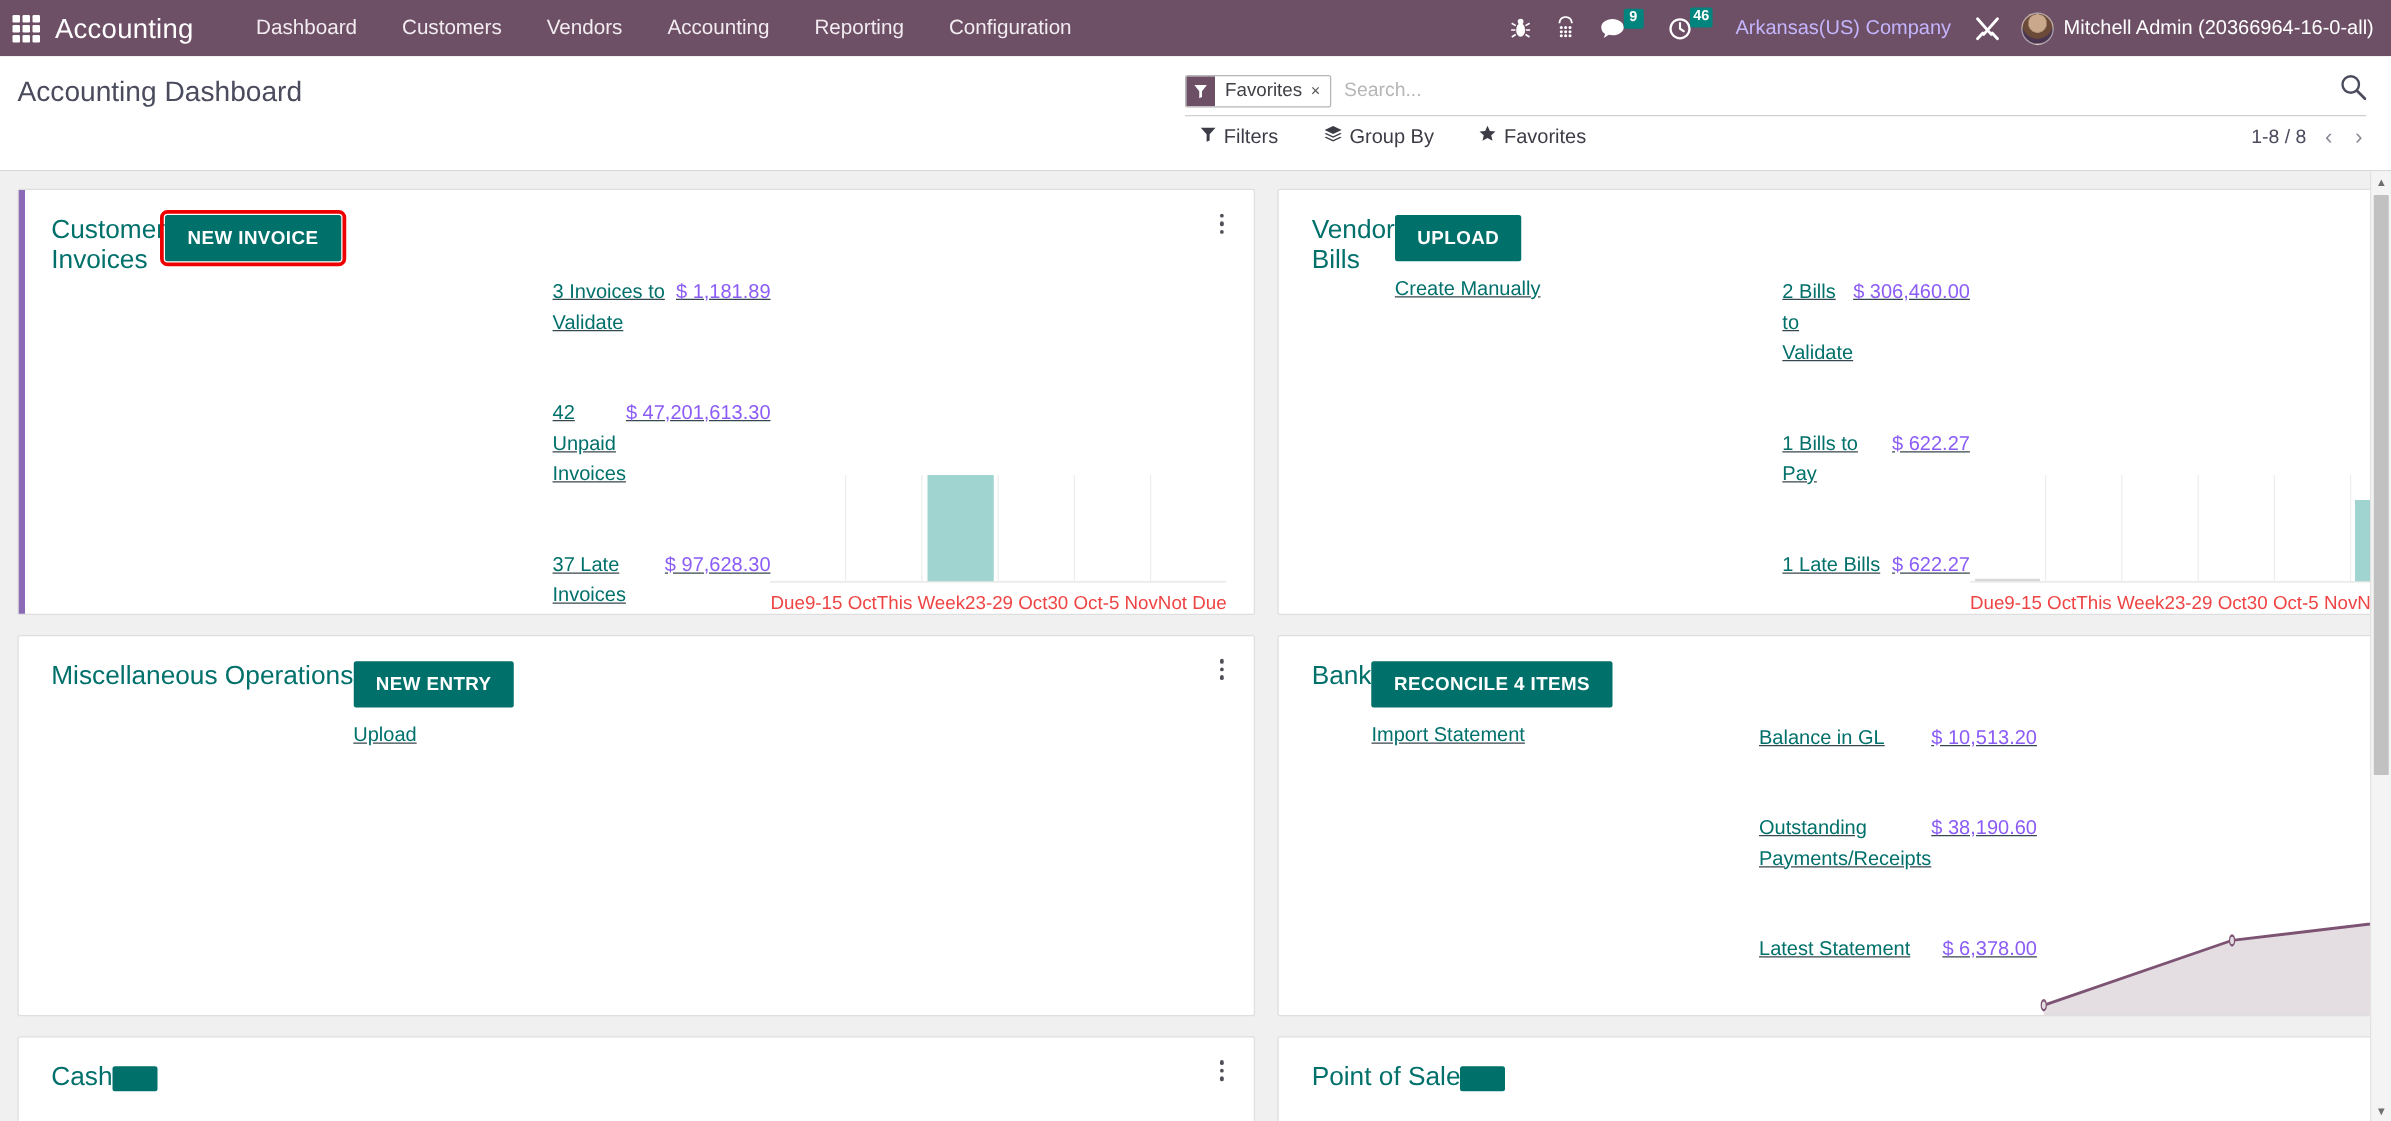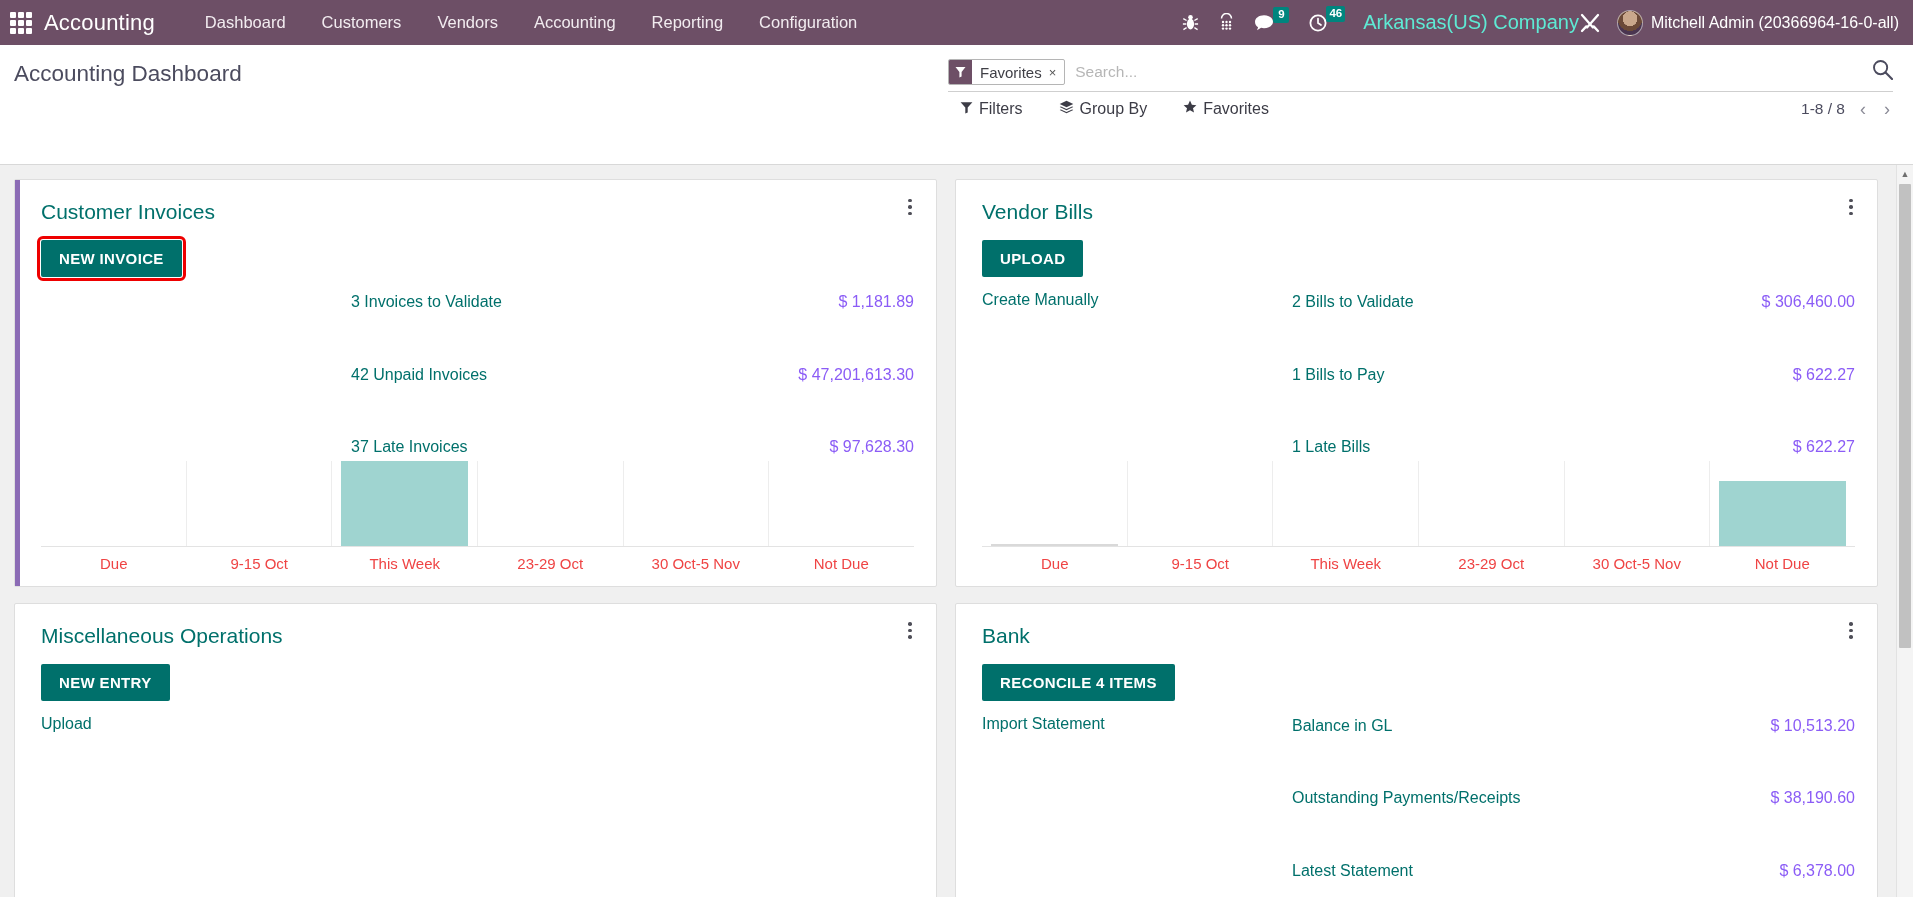--- a/index.html
+++ b/index.html
@@ -61,39 +61,39 @@
     height: 16px;
     min-width: 16px;
     padding: 0 3px;
     text-align: center;
     border-radius: 2px;
     margin-left: -2px;
     align-self: flex-start;
     margin-top: -7px;
     font-weight: 600;
   }
-  .company-name { font-size: 20px; cursor: pointer; color: #5eead4; }
+  .company-name { font-size: 16px; margin-right: 18px; cursor: pointer; color: #c4b5fd; }
   .tools-ic { margin-right: 16px; cursor: pointer; display: inline-flex; }
   .user-box { display: flex; align-items: center; cursor: pointer; }
   .avatar {
     width: 26px; height: 26px; border-radius: 50%;
     background: radial-gradient(circle at 50% 32%, #c9a88c 0 36%, #6b4a38 37% 60%, #4a3550 61% 100%);
     border: 1px solid rgba(255,255,255,.55);
     margin-right: 8px;
     flex: 0 0 auto;
   }
   .user-name { font-size: 16px; color: #fff; }
 
   
   .control-panel {
     background: #fff;
     border-bottom: 1px solid #d8d8d8;
     padding: 0;
     position: relative;
-    height: 120px;
+    height: 92px;
   }
   .cp-row1 { display: flex; align-items: flex-start; padding: 14px 0 0 0; }
   .page-title {
     font-size: 22.5px;
     font-weight: 400;
     color: #4b4b5e;
     padding-left: 14px;
     line-height: 30px;
   }
   .searchview-wrap {
@@ -207,40 +207,40 @@
     flex-direction: column;
     min-height: 305px;
   }
   .kcard.accent-purple::before {
     content: "";
     position: absolute;
     left: 0; top: 0; bottom: 0;
     width: 5px;
     background: #8b6bb5;
   }
-  .kcard-inner { padding: 20px 22px 0 26px; flex: 1; display: flex; flex-direction: column; }
+  .kcard-inner { padding: 20px 22px 0 26px; flex: 1; display: flex; }
   .kcard-title {
     font-size: 21px;
     color: #00706b;
     font-weight: 400;
     margin-bottom: 16px;
     cursor: pointer;
   }
   .kebab {
     position: absolute;
     top: 16px; right: 18px;
     width: 16px; height: 22px;
     display: flex; flex-direction: column;
     align-items: center; justify-content: center;
     gap: 3px;
     cursor: pointer;
   }
   .kebab i { width: 3.5px; height: 3.5px; background: #4f4f58; border-radius: 50%; display: block; }
 
-  .kbody { display: flex; gap: 10px; }
+  .kbody { display: flex; gap: 10px; text-decoration: underline; }
   .kleft { width: 300px; flex: 0 0 300px; }
   .btn-primary {
     background: #00706b;
     color: #fff;
     border: 0;
     font-size: 15px;
     font-weight: 700;
     letter-spacing: .35px;
     padding: 10px 18px;
     border-radius: 2px;

